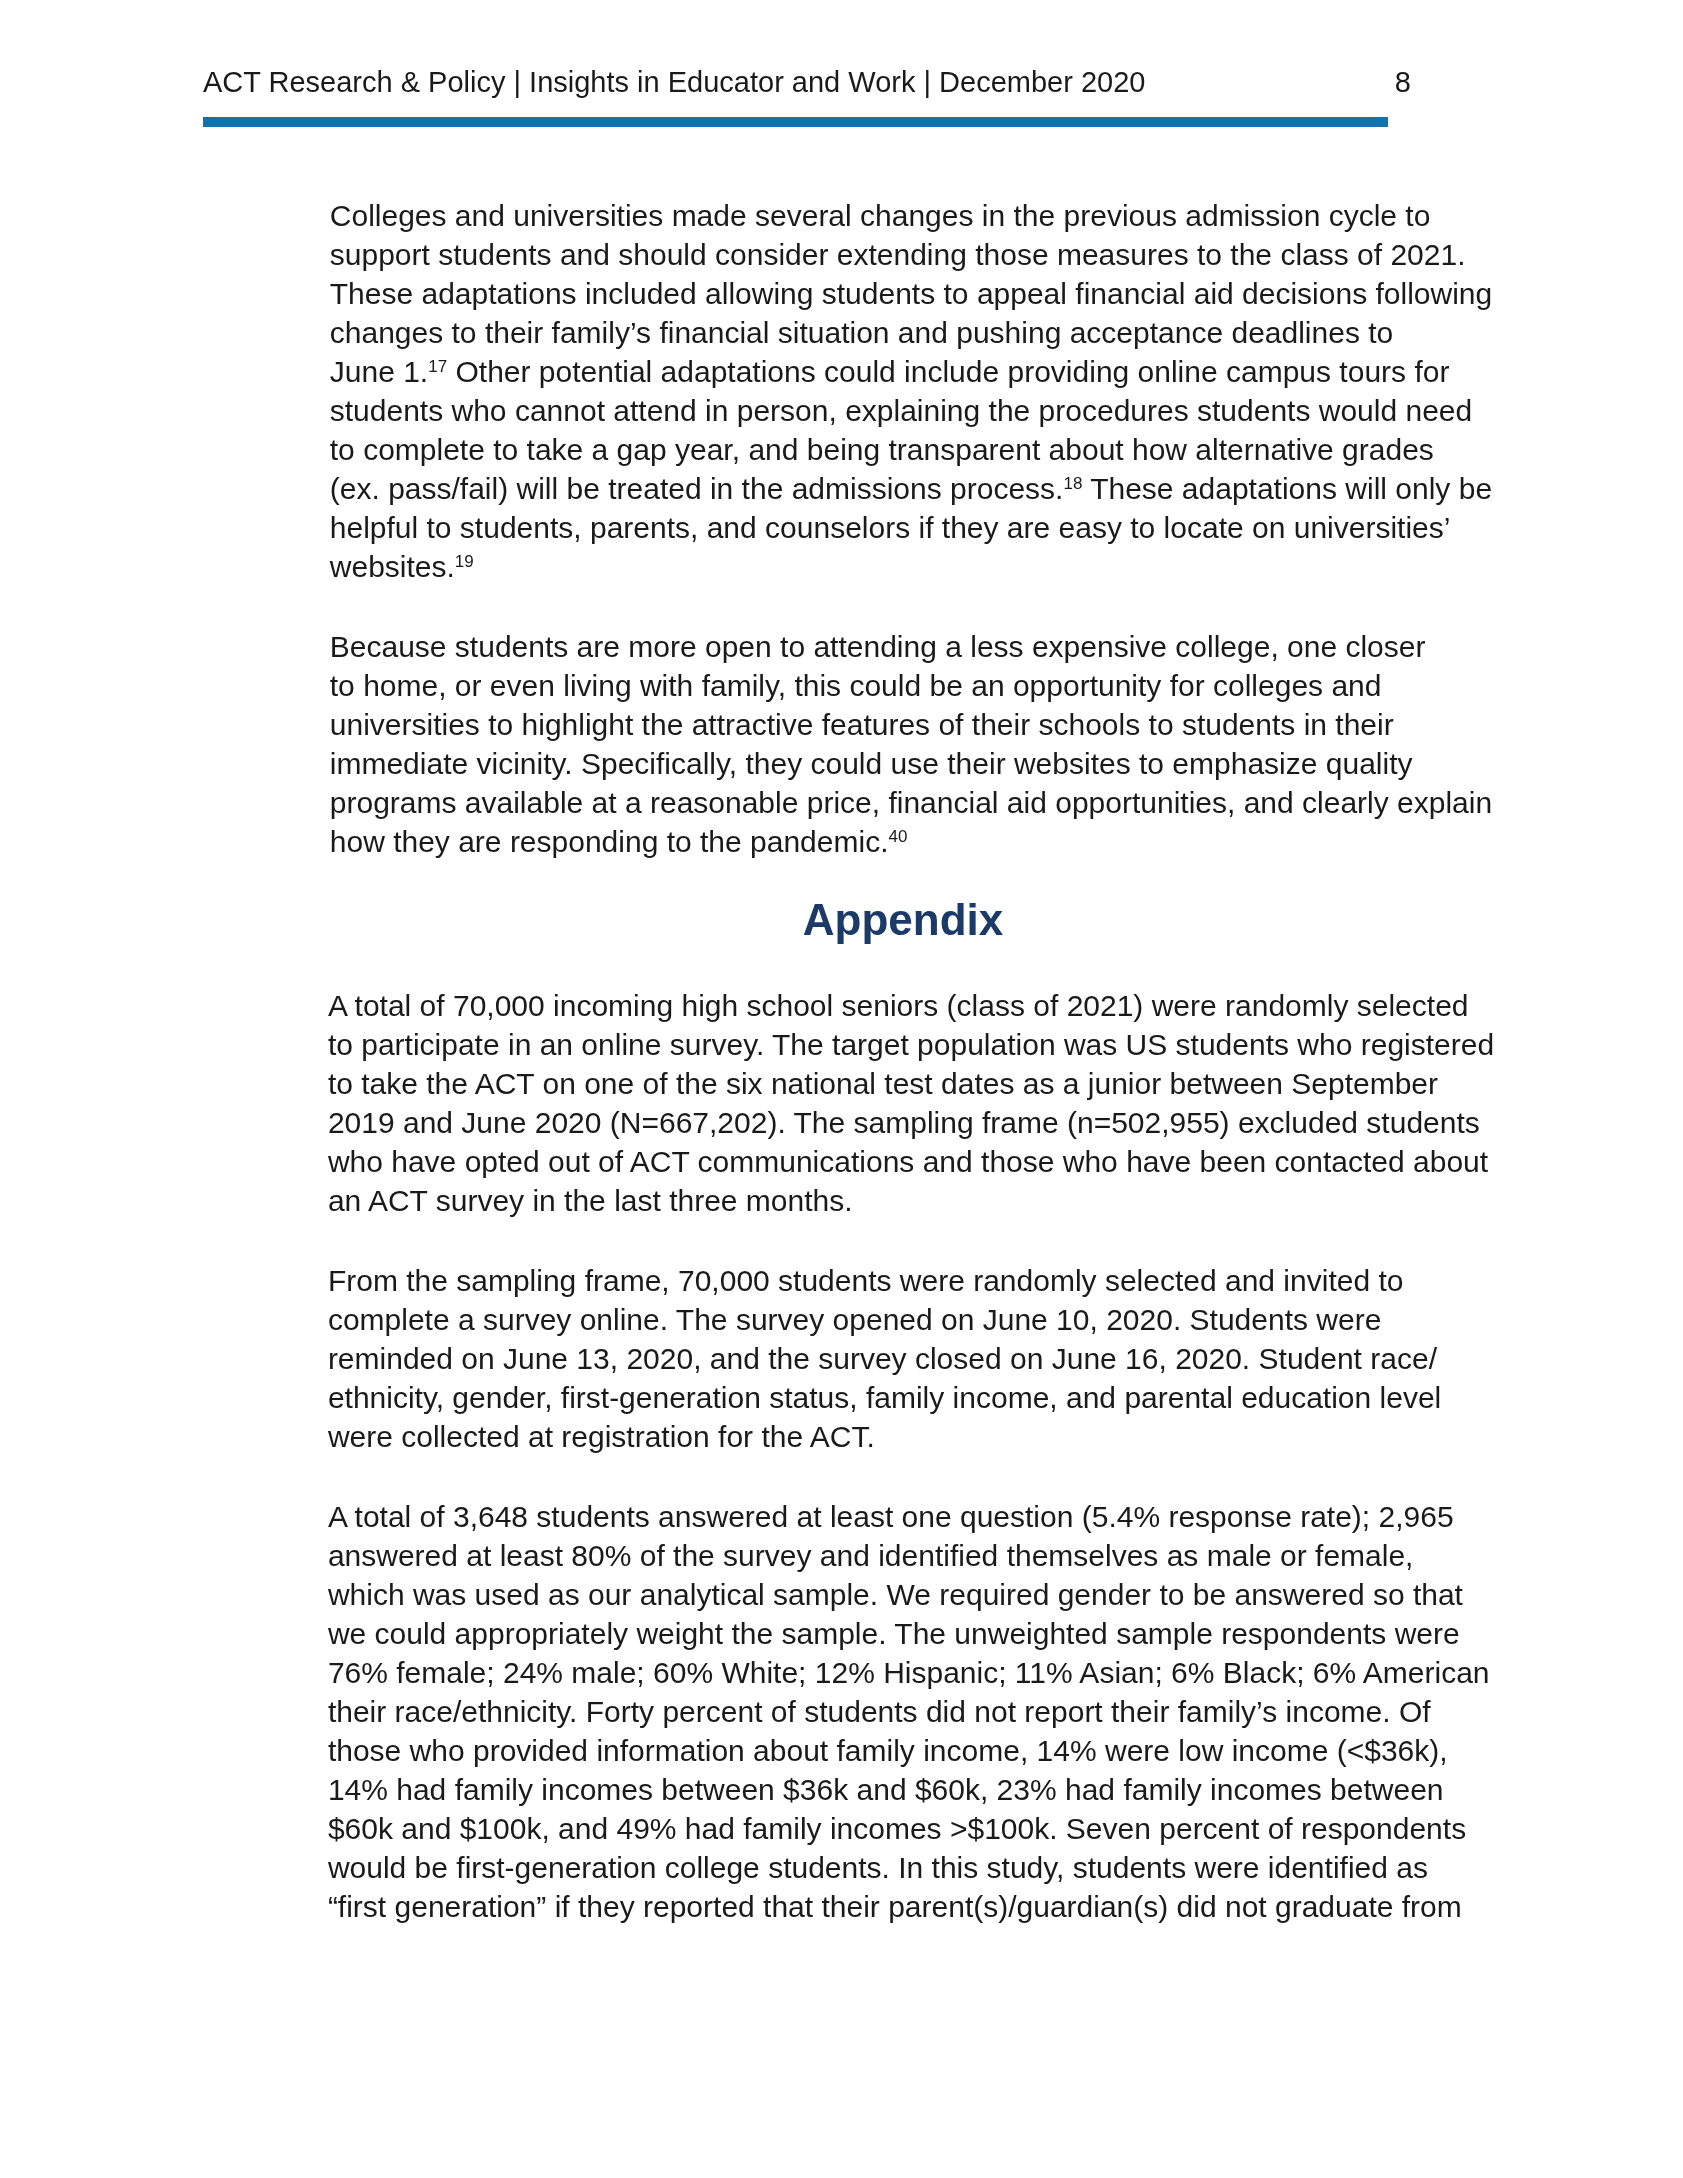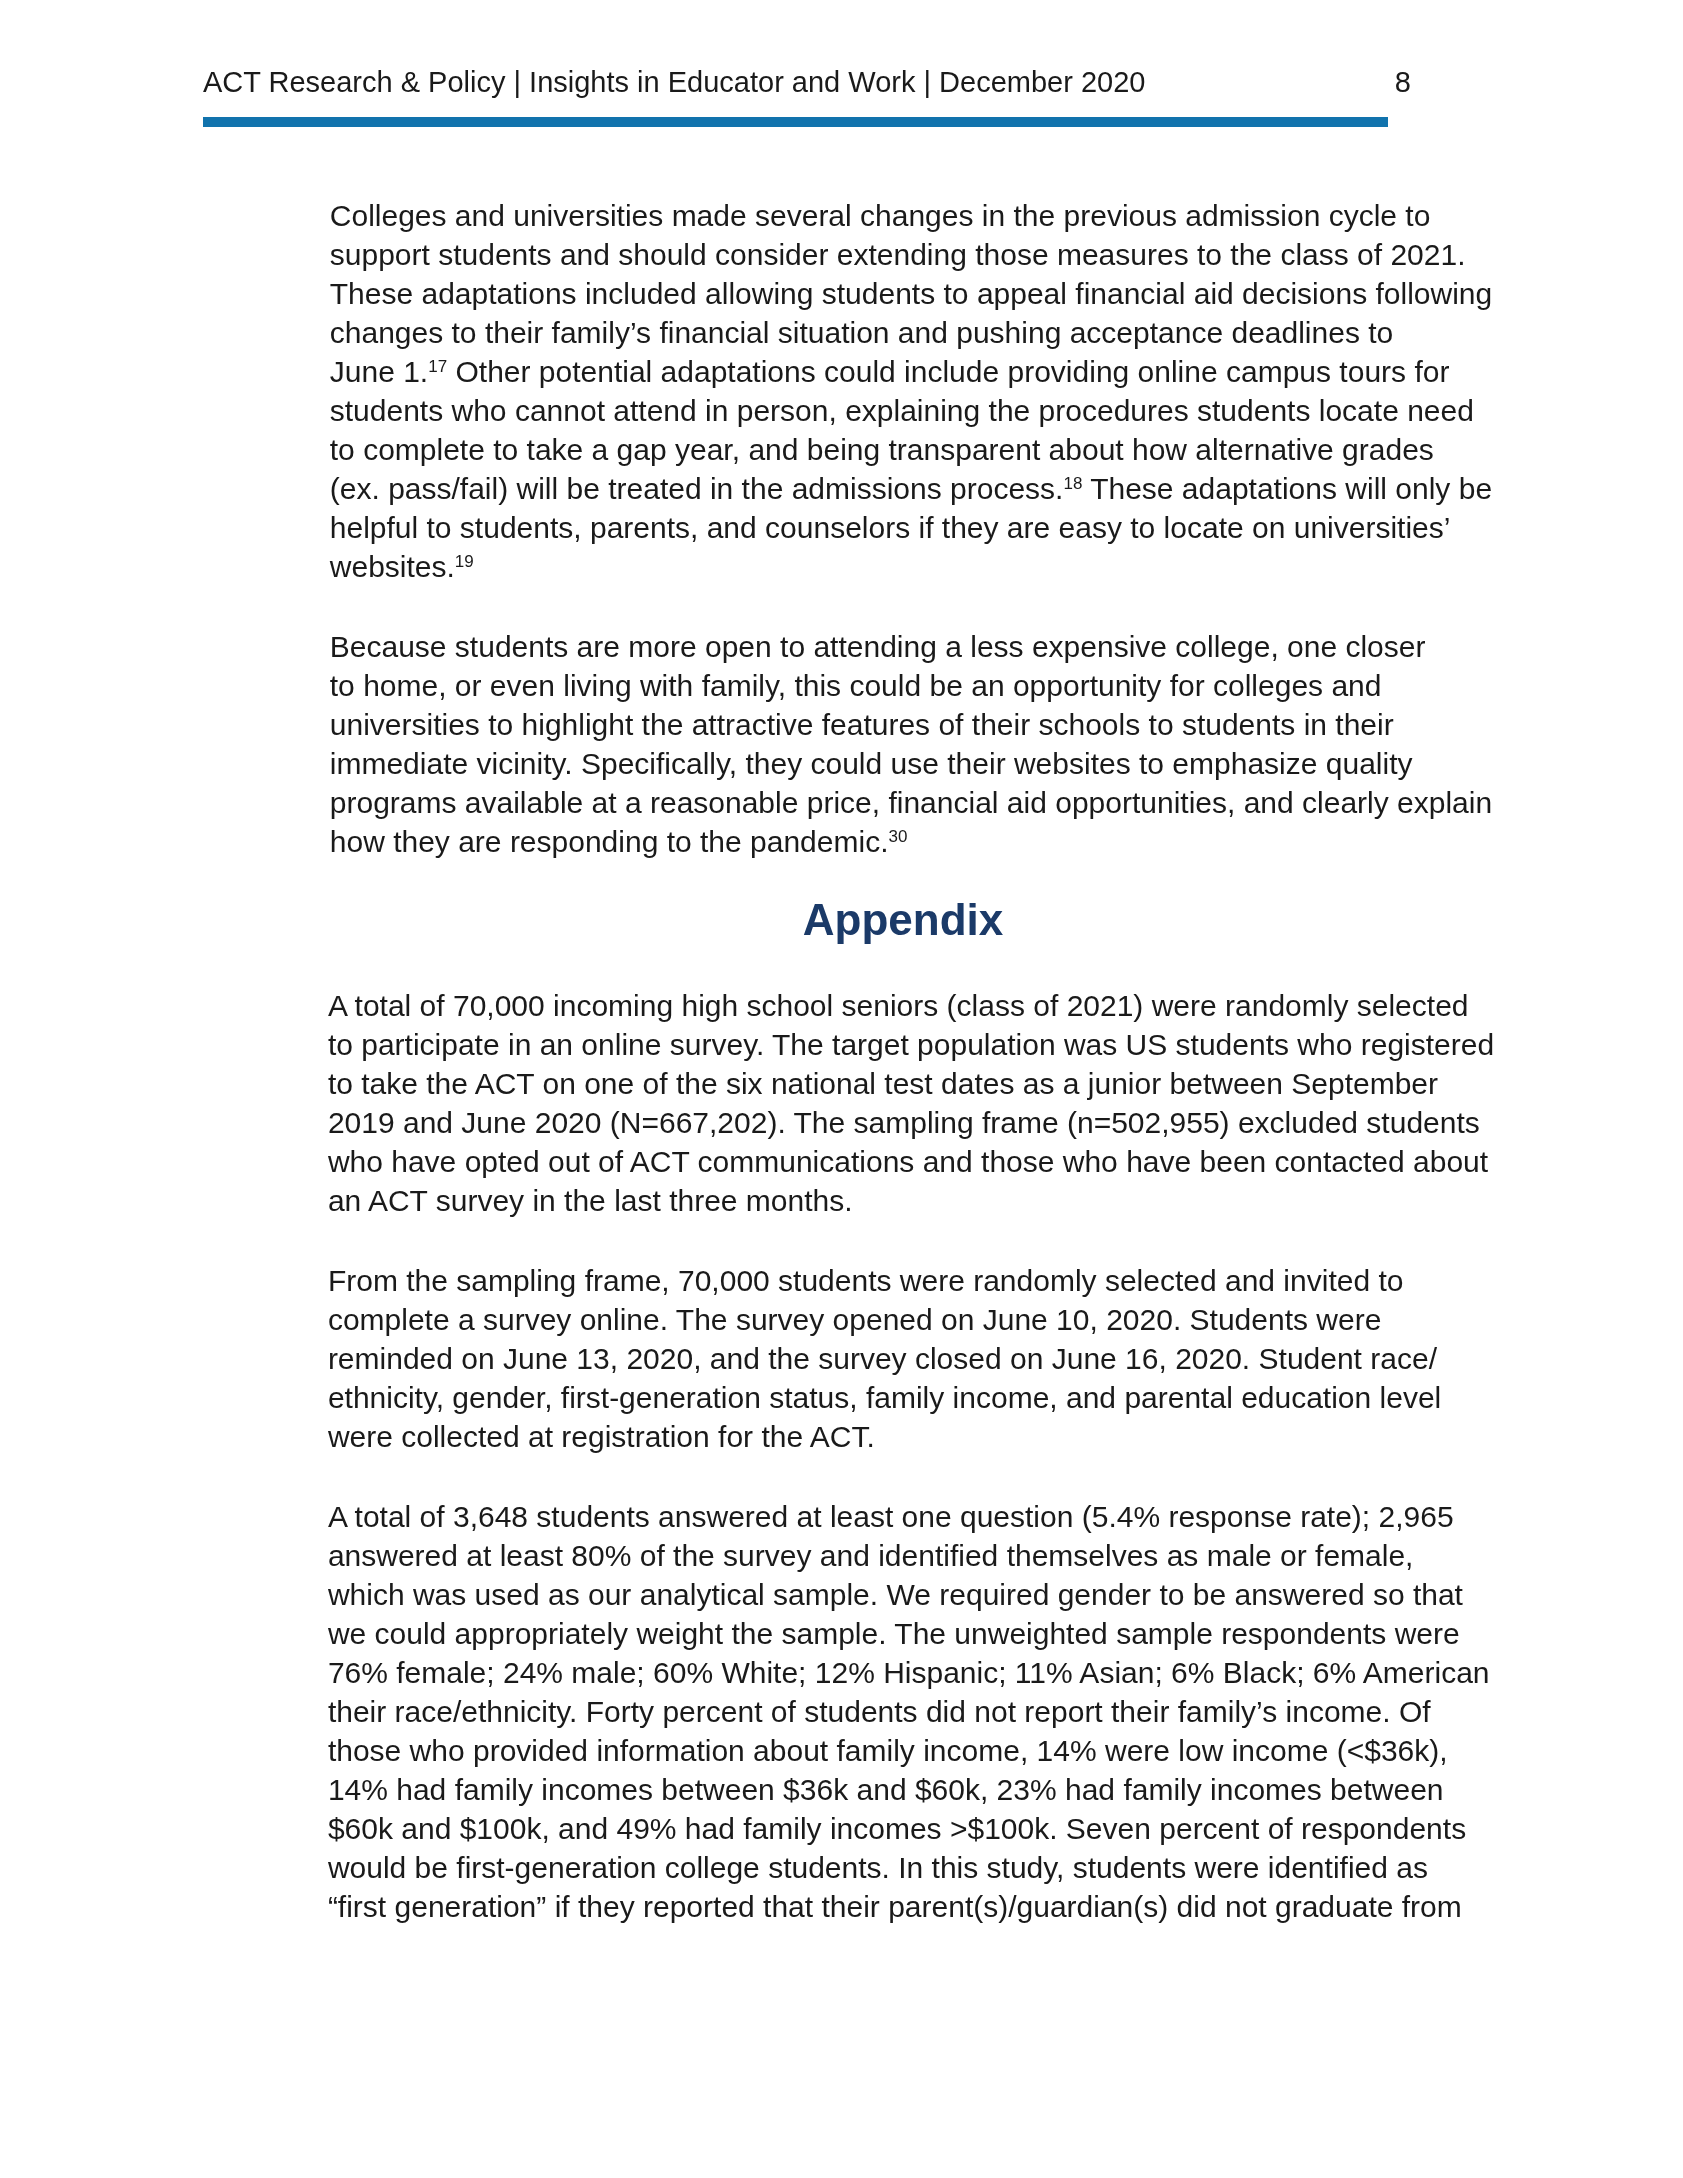--- a/index.html
+++ b/index.html
@@ -73,33 +73,33 @@
   <div class="rule" style="background: rgb(17, 115, 173);"></div>
 
   <div class="body-col">
     <div>
         <div class="para">
           <div class="line">Colleges and universities made several changes in the previous admission cycle to</div>
           <div class="line">support students and should consider extending those measures to the class of 2021.</div>
           <div class="line">These adaptations included allowing students to appeal financial aid decisions following</div>
           <div class="line">changes to their family’s financial situation and pushing acceptance deadlines to</div>
           <div class="line">June 1.<sup class="fn">17</sup> Other potential adaptations could include providing online campus tours for</div>
-          <div class="line">students who cannot attend in person, explaining the procedures students locate need</div>
+          <div class="line">students who cannot attend in person, explaining the procedures students would need</div>
           <div class="line">to complete to take a gap year, and being transparent about how alternative grades</div>
           <div class="line">(ex. pass/fail) will be treated in the admissions process.<sup class="fn">18</sup> These adaptations will only be</div>
           <div class="line">helpful to students, parents, and counselors if they are easy to locate on universities’</div>
           <div class="line">websites.<sup class="fn">19</sup></div>
         </div>
         <div class="para">
           <div class="line">Because students are more open to attending a less expensive college, one closer</div>
           <div class="line">to home, or even living with family, this could be an opportunity for colleges and</div>
           <div class="line">universities to highlight the attractive features of their schools to students in their</div>
           <div class="line">immediate vicinity. Specifically, they could use their websites to emphasize quality</div>
           <div class="line">programs available at a reasonable price, financial aid opportunities, and clearly explain</div>
-          <div class="line">how they are responding to the pandemic.<sup class="fn">30</sup></div>
+          <div class="line">how they are responding to the pandemic.<sup class="fn">40</sup></div>
         </div>
       </div>
     <h1 class="appendix" style="color: rgb(27, 58, 104);">Appendix</h1>
     <div>
         <div class="para">
           <div class="line">A total of 70,000 incoming high school seniors (class of 2021) were randomly selected</div>
           <div class="line">to participate in an online survey. The target population was US students who registered</div>
           <div class="line">to take the ACT on one of the six national test dates as a junior between September</div>
           <div class="line">2019 and June 2020 (N=667,202). The sampling frame (n=502,955) excluded students</div>
           <div class="line">who have opted out of ACT communications and those who have been contacted about</div>

